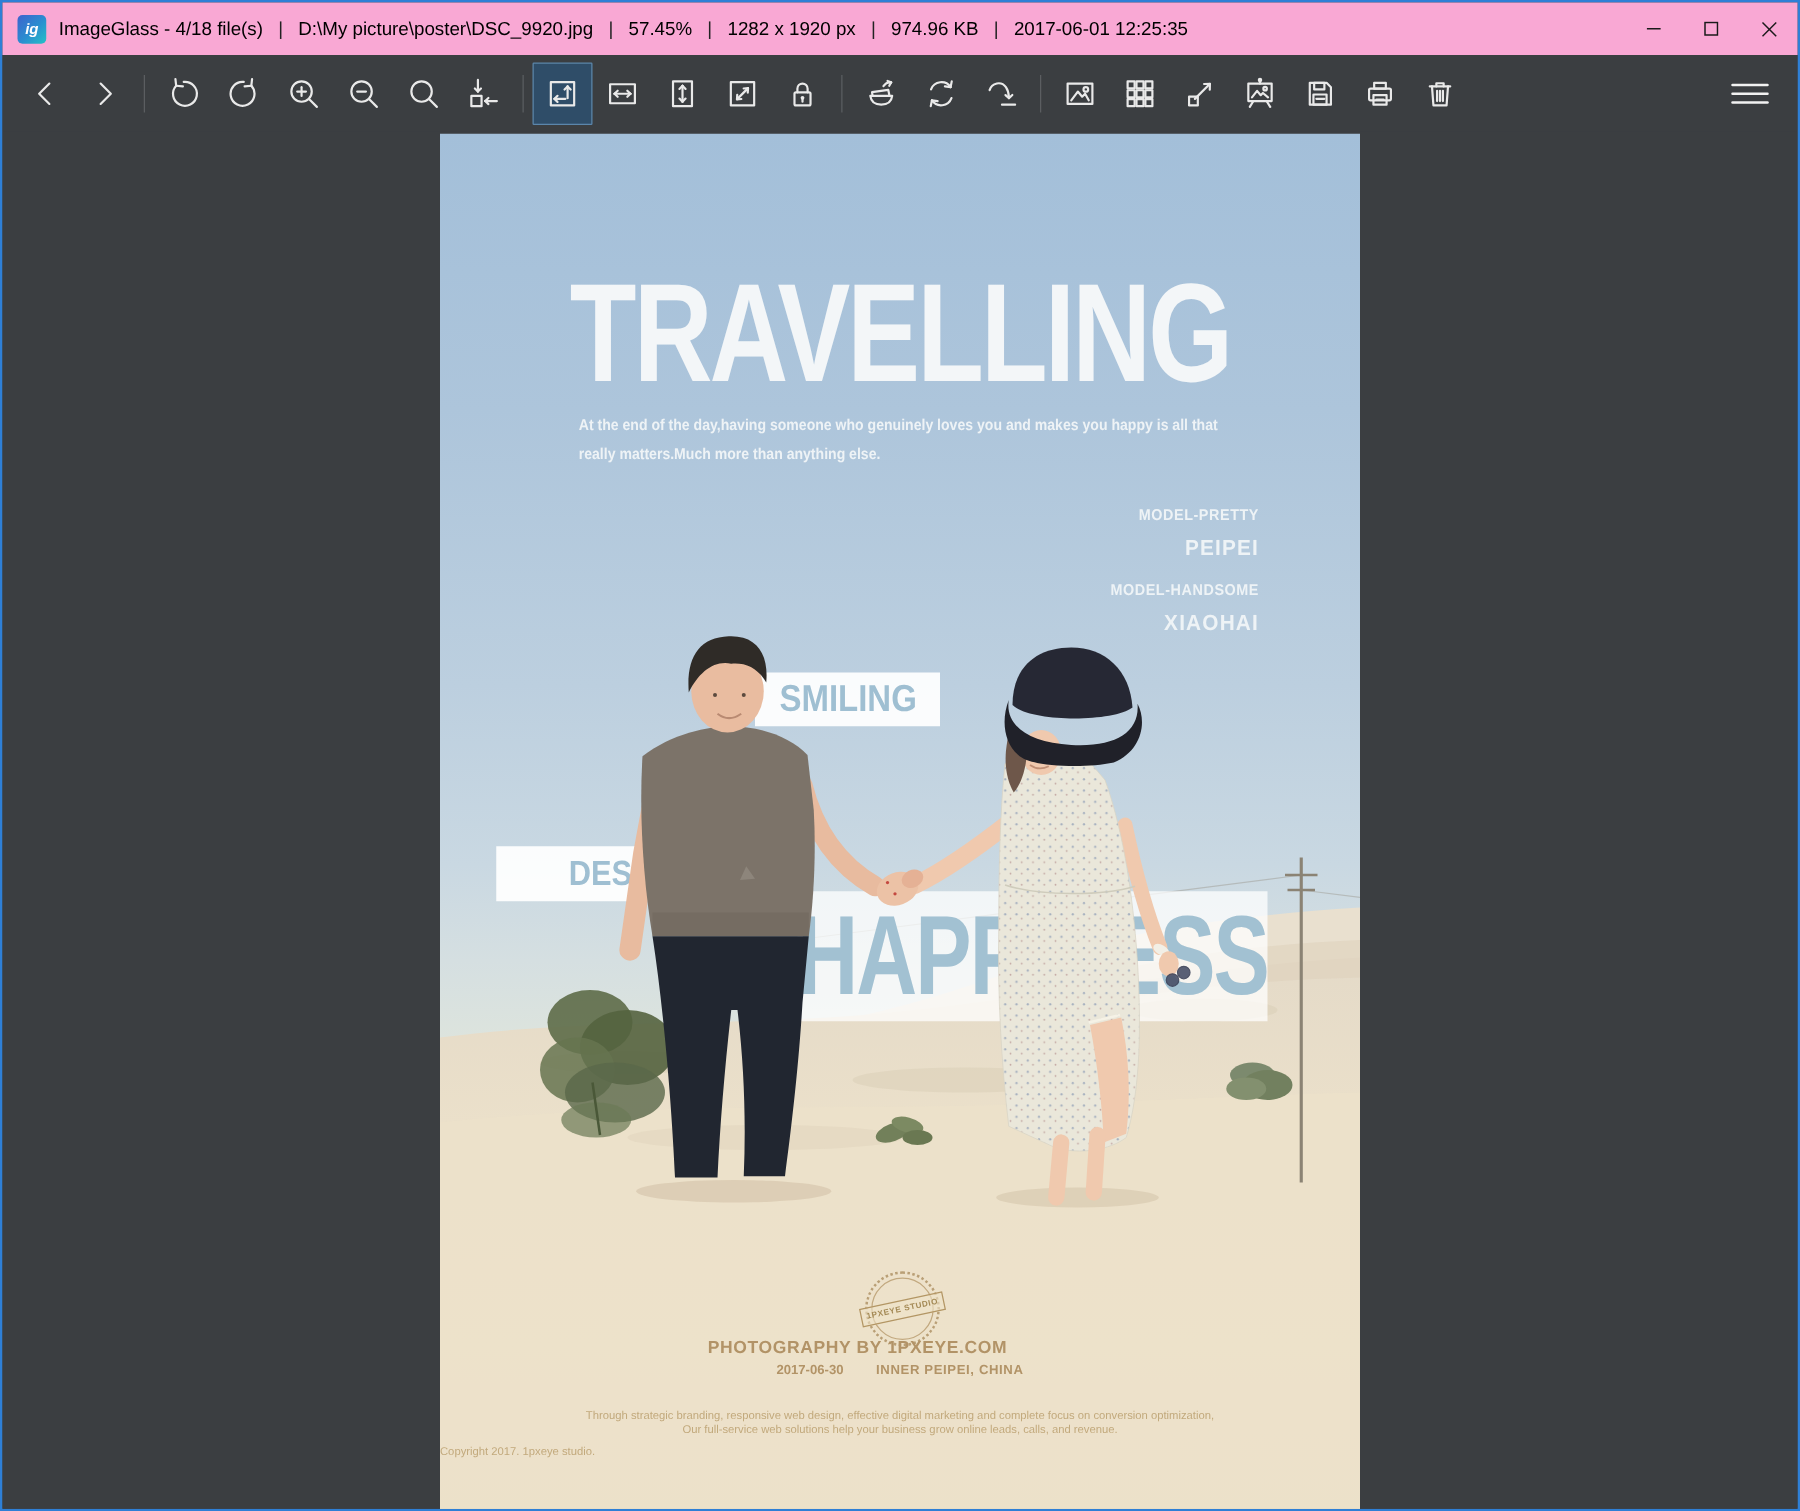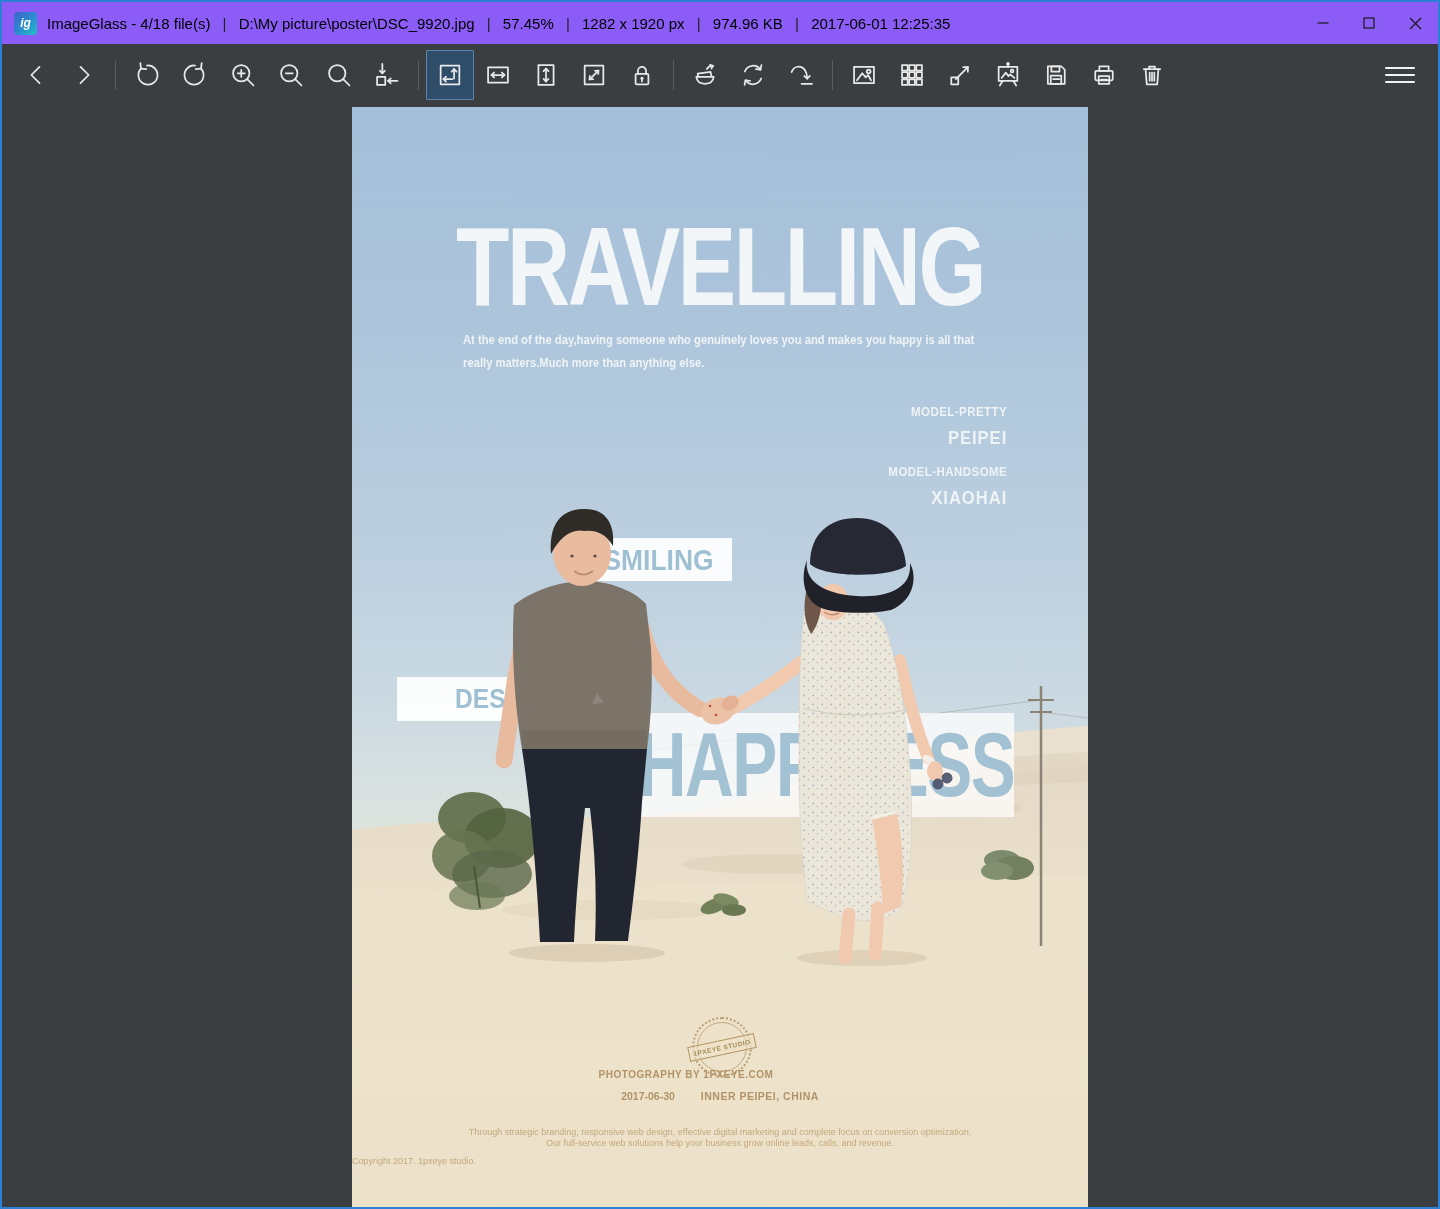--- a/index.html
+++ b/index.html
@@ -1,19 +1,19 @@
 <!DOCTYPE html>
 <html><head>
 <meta charset="utf-8">
 <style>
   html,body{margin:0;padding:0;background:#222;}
   .window{width:1440px;height:1209px;box-sizing:border-box;border:2px solid #2e7fd6;
     display:flex;flex-direction:column;background:#3b3e41;font-family:"Liberation Sans",sans-serif;}
   
-  .titlebar{height:42px;flex:0 0 42px;background:#8b5cf6;display:flex;align-items:center;padding-left:12px;}
+  .titlebar{height:42px;flex:0 0 42px;background:#f9a8d4;display:flex;align-items:center;padding-left:12px;}
   .app-logo{width:23px;height:23px;border-radius:4px;background:linear-gradient(135deg,#3e62cd 0%,#2a8fd0 55%,#23c2c6 100%);
     color:#fff;font-size:12px;font-weight:bold;font-style:italic;display:flex;align-items:center;justify-content:center;flex:0 0 auto;}
   .title-text{margin-left:10px;font-size:15px;color:#000;white-space:nowrap;overflow:hidden;}
   .title-text .sep{margin:0 8px;color:#222;}
   .win-controls{margin-left:auto;display:flex;height:100%;}
   .win-btn{width:46px;height:100%;display:flex;align-items:center;justify-content:center;}
   .win-btn svg{stroke:#1a1a1a;stroke-width:1.2;fill:none;}
   
   .toolbar{height:61px;flex:0 0 61px;background:#3b3e41;display:flex;align-items:center;padding:0 10px;}
   .tb-btn{width:46px;height:48px;display:flex;align-items:center;justify-content:center;border:1px solid transparent;border-radius:1px;}
@@ -32,36 +32,36 @@
   
   .poster-title{position:absolute;top:104px;left:0;width:736px;text-align:center;z-index:4;
     font-size:112px;font-weight:bold;color:#f3f6f8;letter-spacing:-3px;line-height:1;
     transform:scaleX(0.78);transform-origin:center;white-space:nowrap;}
   .poster-sub{position:absolute;left:111px;top:222px;z-index:4;color:#eef3f6;font-size:12.5px;font-weight:bold;
     line-height:1.85;transform:scaleX(0.9);transform-origin:left top;white-space:nowrap;}
   .models{position:absolute;right:81px;top:298px;z-index:4;text-align:right;color:#eef3f6;font-weight:bold;}
   .models .mlabel{font-size:12.5px;letter-spacing:.5px;margin-top:16px;transform:scaleX(.92);transform-origin:right;}
   .models .mname{font-size:17.5px;letter-spacing:1px;margin-top:9px;transform:scaleX(.95);transform-origin:right;}
   .tagbox{position:absolute;background:rgba(255,255,255,0.93);display:flex;align-items:center;justify-content:center;z-index:2;}
-  .tag-smiling{left:232px;top:431px;width:148px;height:43px;font-size:30px;}
+  .tag-smiling{left:252px;top:431px;width:148px;height:43px;font-size:30px;}
   .tag-desert{left:45px;top:570px;width:160px;height:44px;font-size:28px;justify-content:flex-end;padding-left:12px;}
   .tag-happiness{left:286px;top:606px;width:376px;height:104px;background:rgba(255,255,255,0.74);font-size:90px;}
   .tagbox span{font-weight:bold;color:#9fbfd2;letter-spacing:0;white-space:nowrap;}
   .tag-smiling span{transform:scaleX(.88);}
   .tag-desert span{transform:scaleX(.88);transform-origin:left;}
   .tag-happiness span{transform:scaleX(.75);letter-spacing:-2px;color:#a2c1d2;}
   
   .stamp{position:absolute;left:50%;top:910px;width:56px;height:56px;margin-left:-28px;z-index:4;
     border:2px dotted #b79c72;border-radius:50%;opacity:.95;}
   .stamp-inner{position:absolute;left:3px;top:3px;right:3px;bottom:3px;border:1px solid #c0a67c;border-radius:50%;}
   .stamp-banner{position:absolute;left:-6px;top:21px;width:66px;height:13px;border:1px solid #b0925f;
     background:rgba(238,227,200,.6);transform:rotate(-12deg);display:flex;align-items:center;justify-content:center;
     font-size:6.5px;font-weight:bold;color:#a0854f;letter-spacing:.5px;white-space:nowrap;}
   .credit{position:absolute;left:0;top:962px;width:668px;text-align:center;z-index:4;color:#b29367;
-    font-size:10px;font-weight:bold;letter-spacing:.5px;}
+    font-size:14px;font-weight:bold;letter-spacing:.5px;}
   .dateline{position:absolute;left:0;top:983px;width:736px;text-align:center;z-index:4;color:#b29367;
     font-size:10.5px;font-weight:bold;}
   .dateline .loc{margin-left:26px;letter-spacing:.5px;}
   .fineprint{position:absolute;left:0;top:1020px;width:736px;text-align:center;z-index:4;color:#c2a97c;
     font-size:9px;line-height:1.2;}
   .copyright{position:absolute;left:0;top:1049px;width:736px;text-align:left;z-index:4;color:#c2a97c;font-size:9px;}
 </style>
 </head>
 <body>
 

